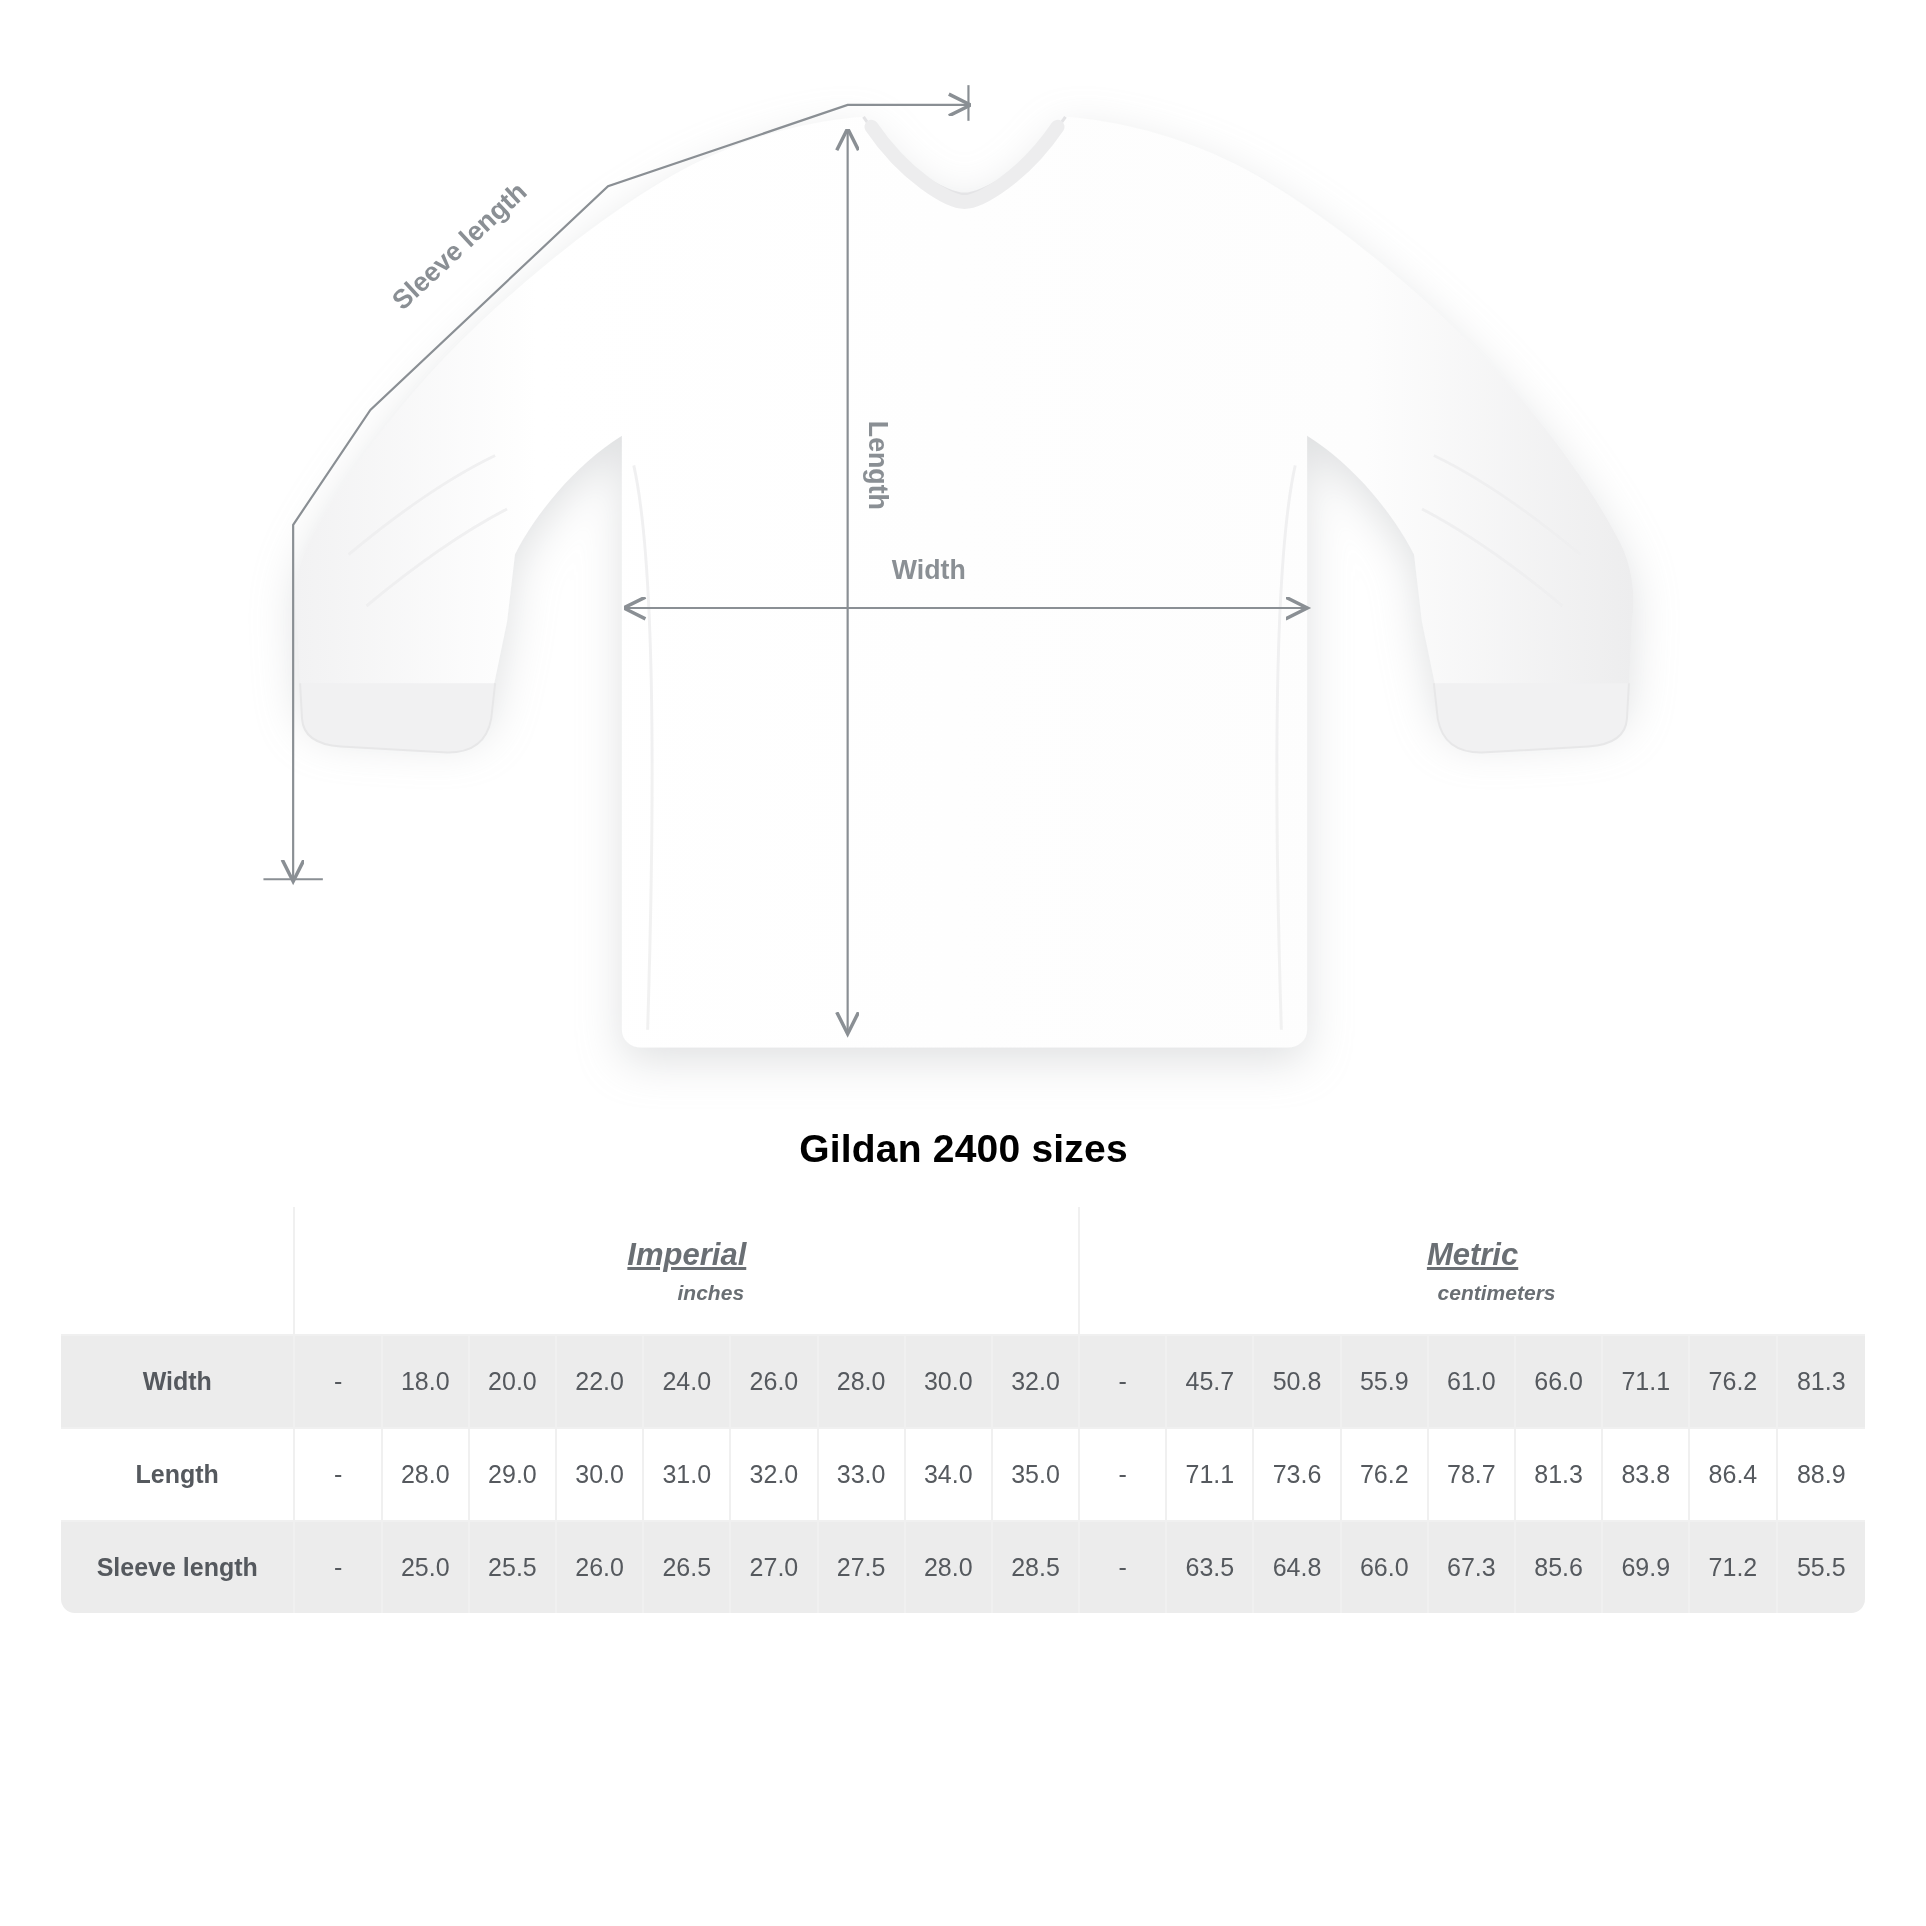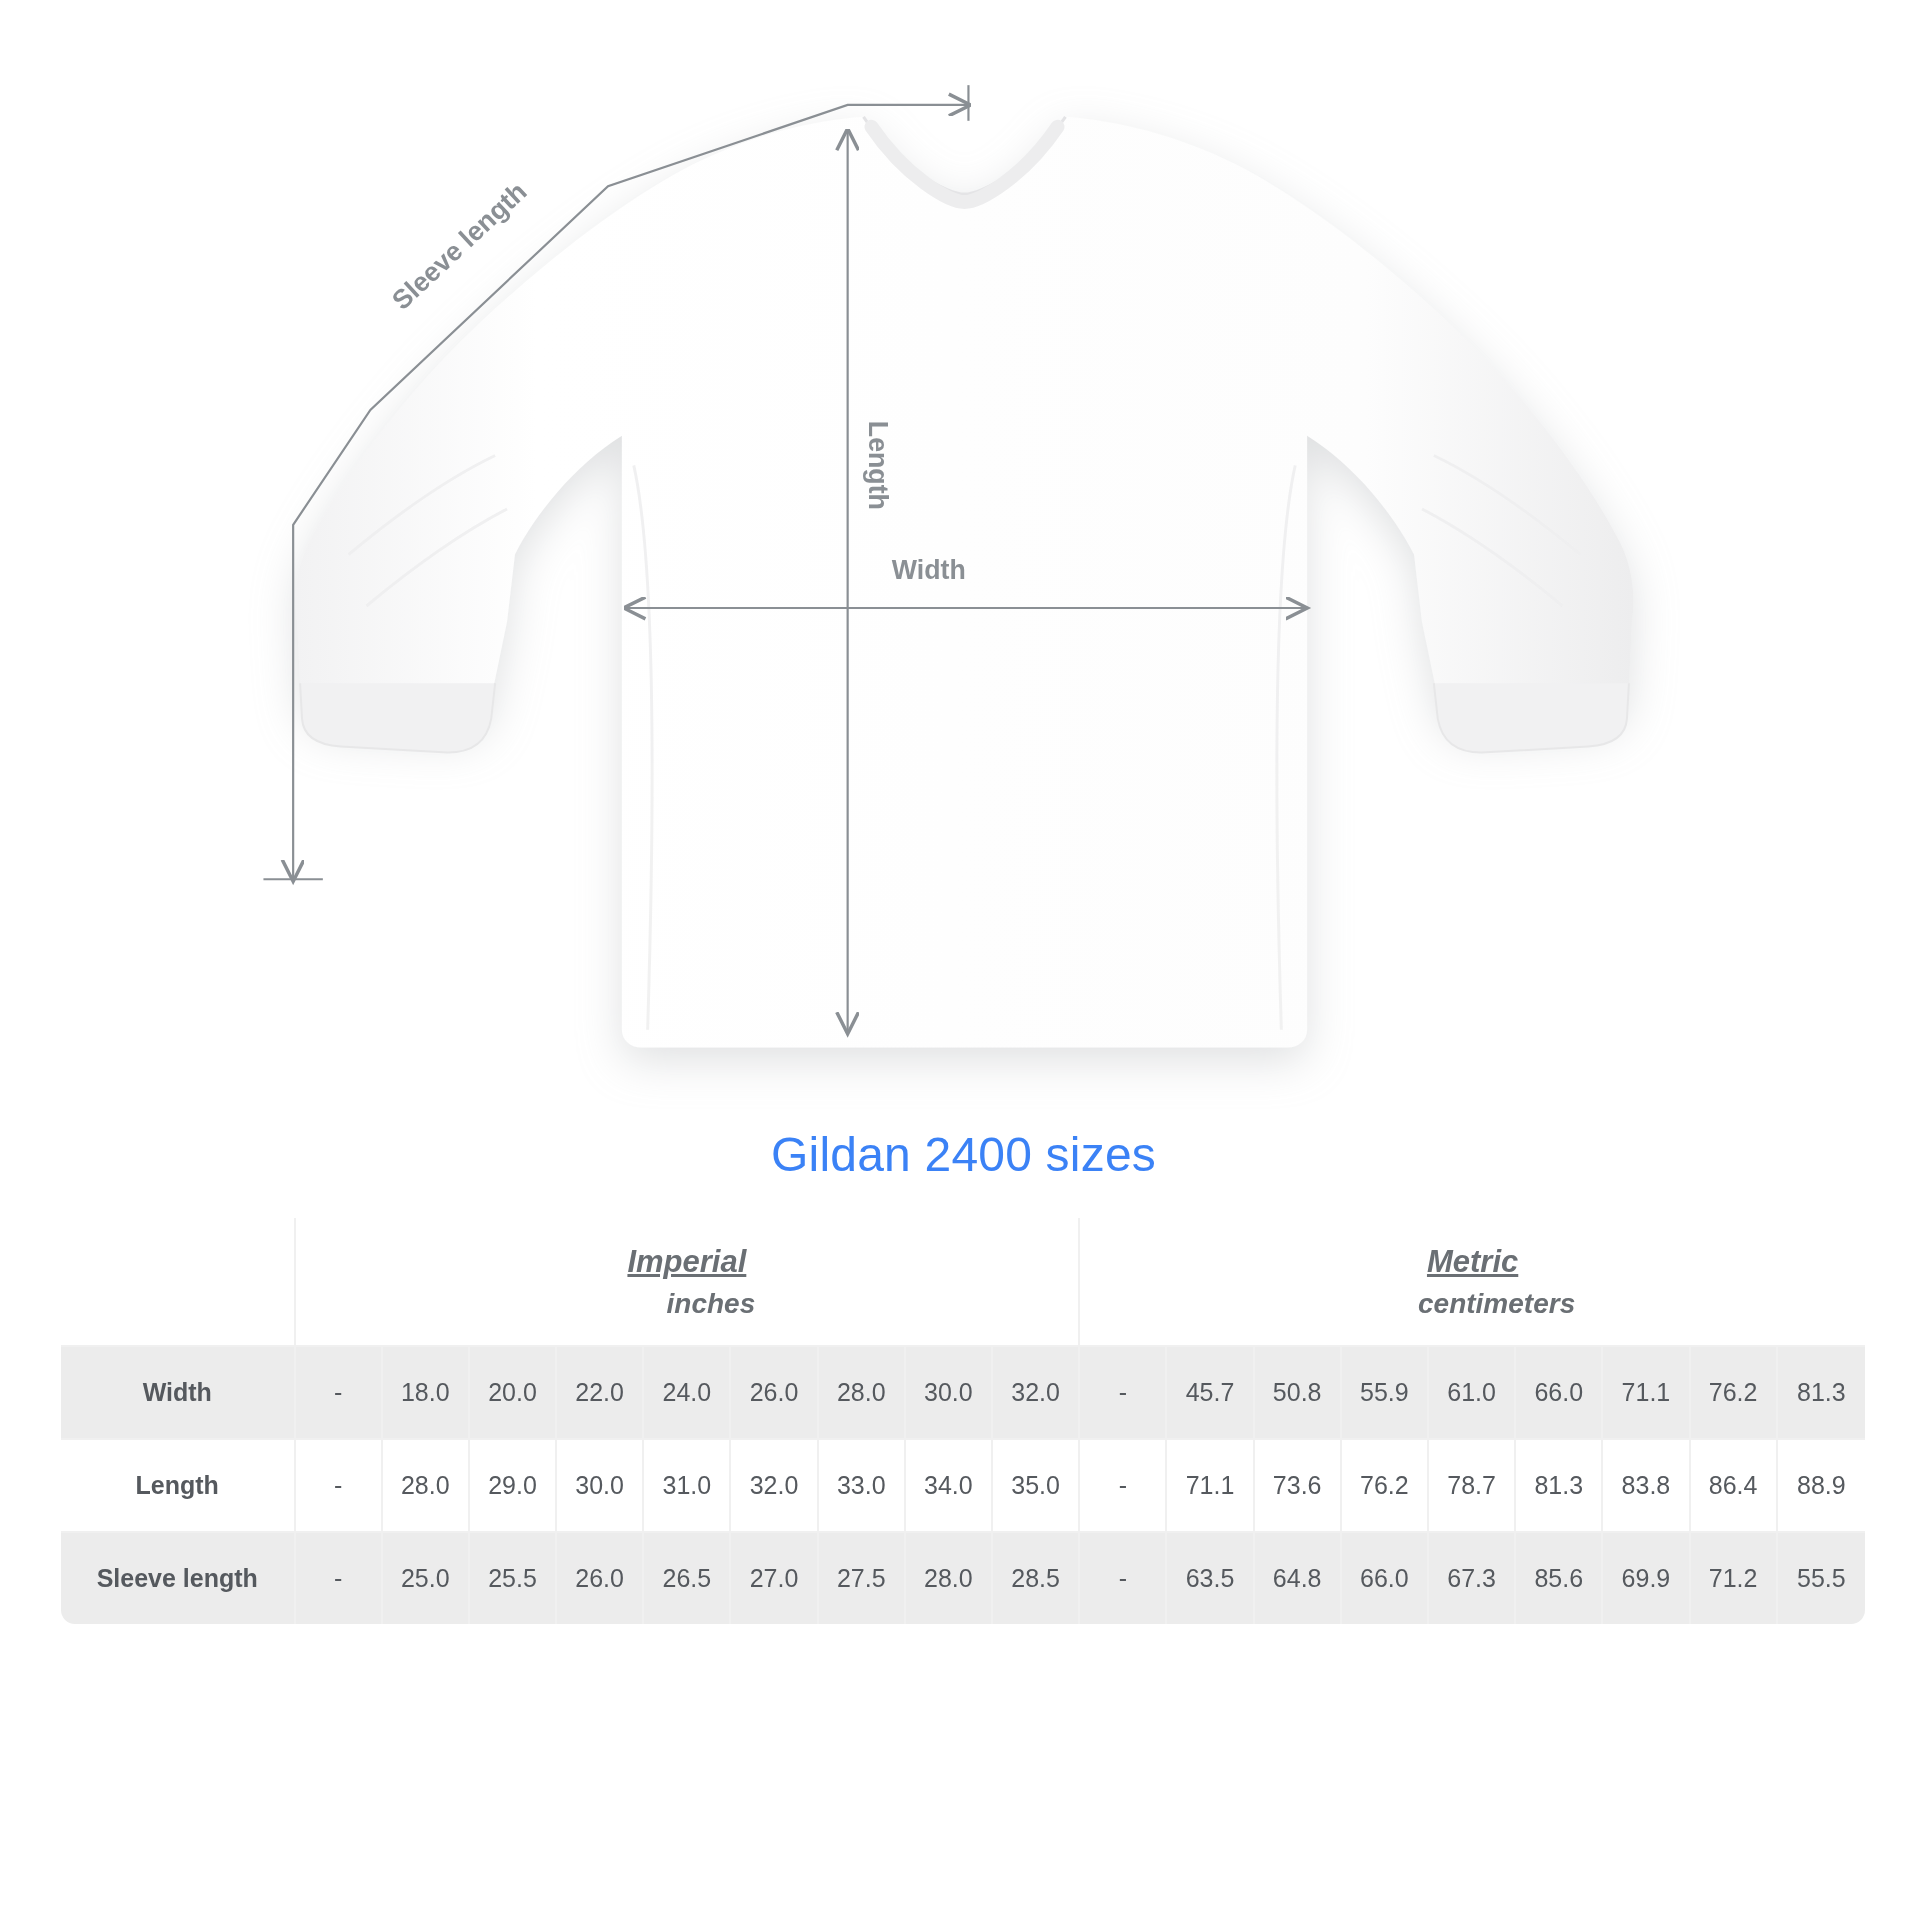--- a/index.html
+++ b/index.html
@@ -31,23 +31,23 @@
     top: 0;
     left: 0;
   }
 
   
   .title-block {
     text-align: center;
     margin-top: 18px;
   }
   .chart-title {
-    font-size: 48px;
-    font-weight: normal;
-    color: #3b82f6;
+    font-size: 39px;
+    font-weight: bold;
+    color: #000000;
     letter-spacing: 0.2px;
   }
   .chart-subtitle {
     font-size: 23px;
     font-style: italic;
     color: #6e7377;
     margin-top: 18px;
   }
 
   
@@ -91,21 +91,21 @@
     border-top-right-radius: 14px;
   }
   .unit-name {
     font-size: 31px;
     font-style: italic;
     font-weight: bold;
     color: #6a6f74;
     text-decoration: underline;
   }
   .unit-sub {
-    font-size: 28px;
+    font-size: 21px;
     font-style: italic;
     color: #6a6f74;
     margin-top: 8px;
     padding-left: 48px;
   }
 
   
   .size-row th {
     height: 91px;
     font-size: 26px;

